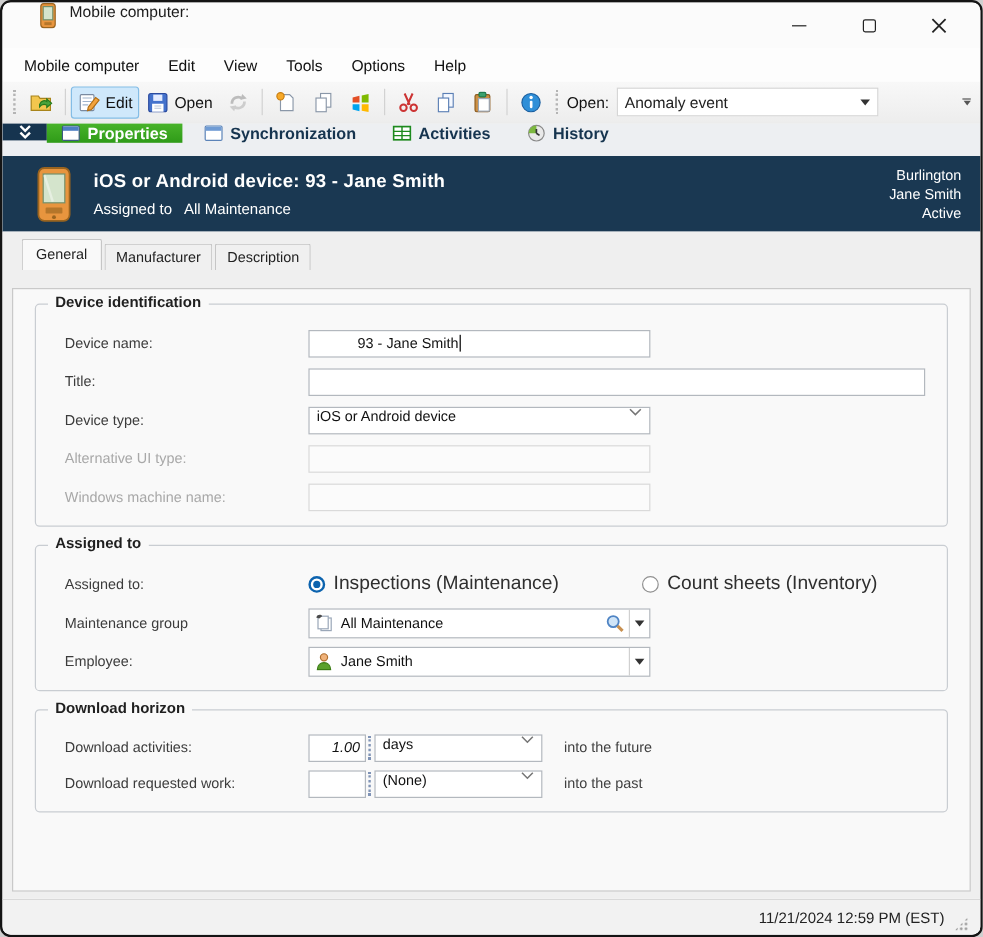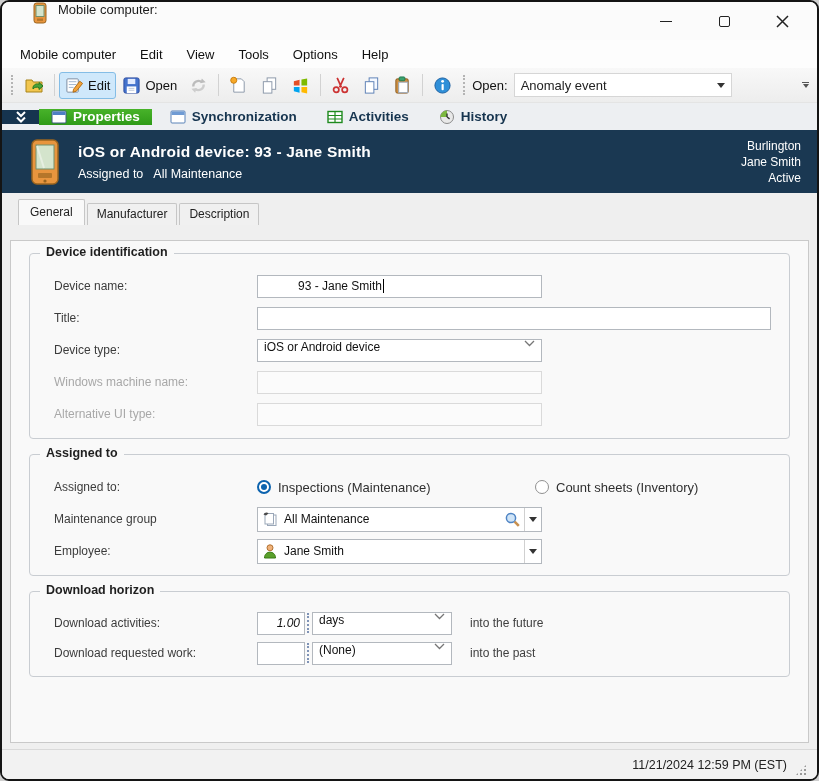--- a/index.html
+++ b/index.html
@@ -38,21 +38,21 @@
   .tb-btn.checked { background:#cfe8fb; border-color:#84bde6; }
   .tb-btn svg { display:block; }
   .open-label { font-size:13px; color:#111; margin:0 6px 0 2px; }
   .open-combo { width:218px; height:24px; background:#fff; border:1px solid #d6d6d6; display:flex; align-items:center; padding:0 6px; font-size:13px; color:#222; }
   .caret-down { width:0; height:0; border-left:4px solid transparent; border-right:4px solid transparent; border-top:5px solid #333; margin-left:auto; }
   .tb-overflow { margin-left:auto; margin-right:4px; display:flex; flex-direction:column; align-items:center; gap:1px; }
   .tb-overflow .bar { width:7px; border-top:1.5px solid #555; }
   .tb-overflow .tri { width:0; height:0; border-left:3.5px solid transparent; border-right:3.5px solid transparent; border-top:4px solid #555; }
 
   
-  .viewtabs { height:27px; background:#edeff2; display:flex; align-items:center; flex-shrink:0; }
+  .viewtabs { height:27px; background:#edeff2; display:flex; align-items:flex-start; flex-shrink:0; }
   .chev-block { width:37px; background:#16344f; display:flex; align-items:center; justify-content:center; }
   .vtab { display:flex; align-items:center; gap:6px; padding:0 12px; font-size:13.5px; font-weight:bold; color:#16344f; margin-right:6px; }
   .vtab.active { background:linear-gradient(#48b32a,#2f9b18); color:#fff; }
 
   
   .recheader { height:63px; background:#1a3852; display:flex; align-items:center; flex-shrink:0; padding:0 16px 0 26px; }
   .recheader .dev-icon { width:34px; height:48px; flex-shrink:0; }
   .rec-texts { margin-left:16px; color:#fff; }
   .rec-title { font-size:15.5px; font-weight:600; letter-spacing:.2px; }
   .rec-sub { font-size:12.5px; margin-top:6px; }
@@ -81,21 +81,21 @@
 
   .selbox { height:23px; width:285px; background:#fff; border:1px solid #b3b8be; display:flex; padding:0 6px; font-size:12px; color:#111; }
   .selbox .chev { margin-left:auto; }
 
   
   .radio-opt { display:flex; align-items:center; gap:7px; }
   .radio-opt.first { width:278px; }
   .radio { width:14px; height:14px; border-radius:50%; border:1.5px solid #909090; background:#fff; position:relative; flex-shrink:0; }
   .radio.sel { border:2px solid #0c63ae; }
   .radio.sel::after { content:""; position:absolute; inset:2px; border-radius:50%; background:#0c63ae; }
-  .radio-label { font-size:13px; color:#2f2f2f; }
+  .radio-label { font-size:16px; color:#2f2f2f; }
 
   
   .combo { width:285px; height:25px; background:#fff; border:1px solid #b3b8be; display:flex; align-items:center; padding-left:4px; font-size:12px; color:#111; }
   .combo .ico { margin-right:6px; flex-shrink:0; }
   .combo .dd { margin-left:auto; align-self:stretch; width:17px; border-left:1px solid #d0d0d0; display:flex; align-items:center; justify-content:center; }
   .combo .search { margin-left:auto; margin-right:3px; }
   .combo .dd2 { align-self:stretch; width:17px; border-left:1px solid #d0d0d0; display:flex; align-items:center; justify-content:center; }
 
   
   .numbox { width:48px; height:23px; background:#fff; border:1px solid #b3b8be; font-size:12px; color:#111; display:flex; align-items:center; justify-content:flex-end; padding:0 4px;font-style:italic; }
@@ -332,28 +332,28 @@
           <span class="flabel">Device type:</span>
           <div class="selbox">
             <span>iOS or Android device</span>
             <svg class="chev" width="11" height="7" viewBox="0 0 11 7">
               <path d="M1 1l4.5 4.5L10 1" stroke="#767676" stroke-width="1.3" fill="none"></path>
             </svg>
           </div>
         </div>
 
         <div class="frow">
-          <span class="flabel disabled">Windows machine name:</span>
+          <span class="flabel disabled">Alternative UI type:</span>
           <div class="tbox w-std disabled">
             <span></span>
           </div>
         </div>
 
         <div class="frow">
-          <span class="flabel disabled">Alternative UI type:</span>
+          <span class="flabel disabled">Windows machine name:</span>
           <div class="tbox w-std disabled">
             <span></span>
           </div>
         </div>
       </div>
 
       <div class="gbox">
         <div class="gbox-title">Assigned to</div>
 
         <div class="frow">

